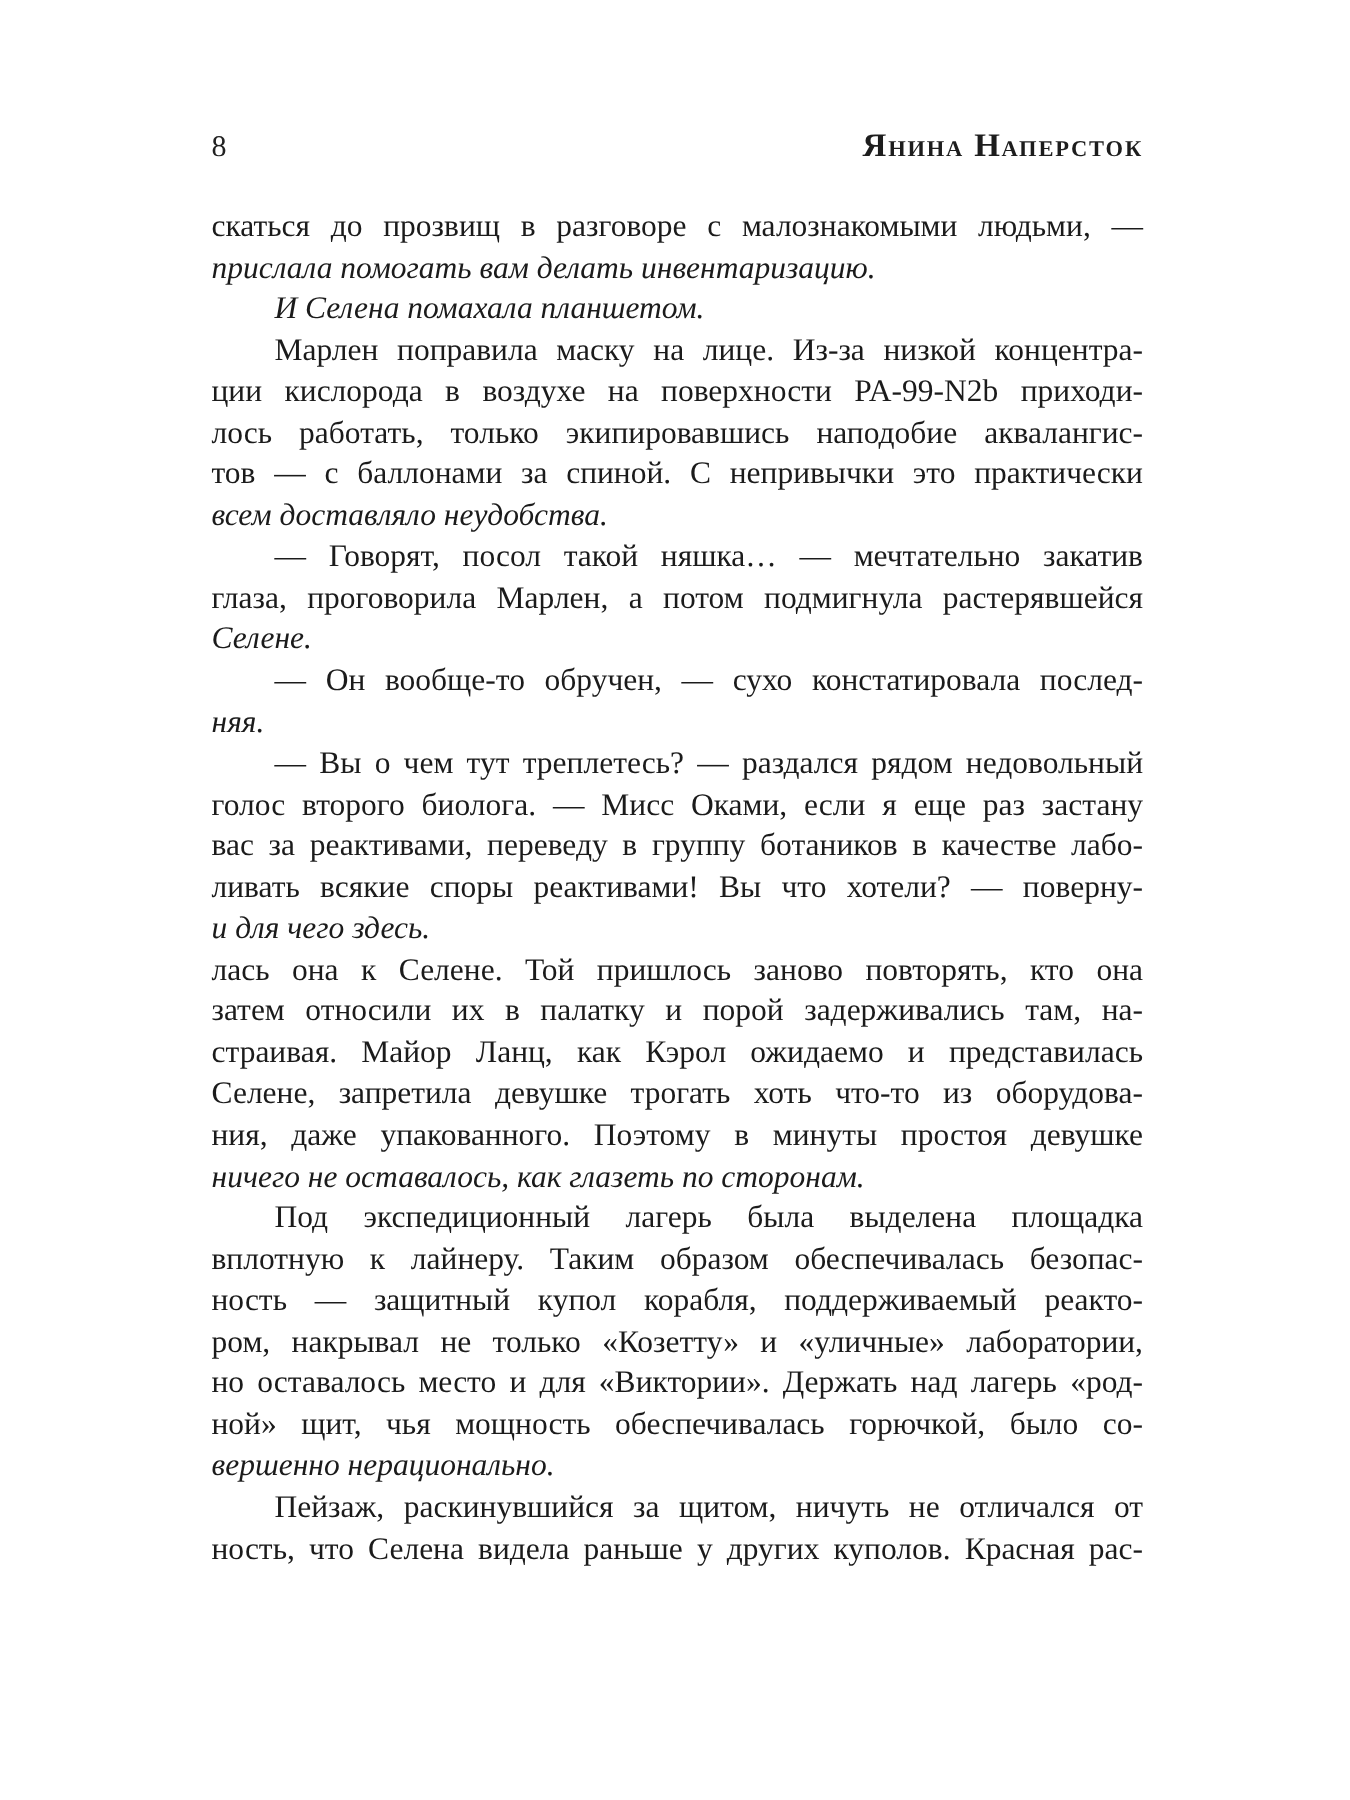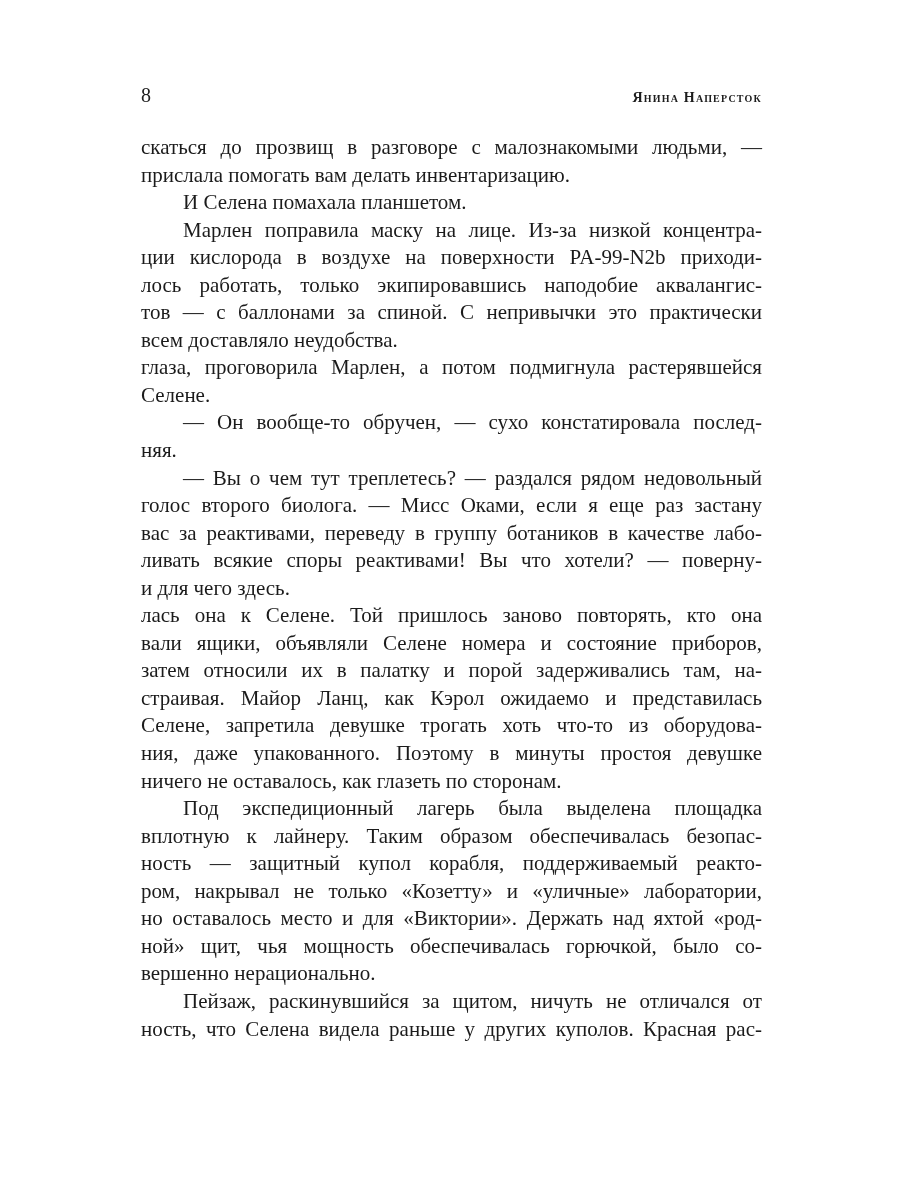--- a/index.html
+++ b/index.html
@@ -26,36 +26,37 @@
     align-items: baseline;
   }
   .page-num {
     font-size: 20px;
     color: #222;
   }
   .running-title {
     font-variant: small-caps;
     letter-spacing: 1.2px;
     font-weight: bold;
-    font-size: 14px;
+    font-size: 22px;
     color: #1d1d1d;
   }
   .text-block {
     margin-top: 27px;
     font-size: 21px;
     line-height: 27.55px;
     color: #1b1b1b;
   }
   .paragraph { margin: 0; }
   .line {
     text-align: justify;
     text-align-last: justify;
   }
   .line.endline {
     text-align-last: left;
+    font-style: italic;
   }
   .line.indent {
     text-indent: 42px;
   }
 </style>
 </head>
 <body>
 
 <div class="page">
   <div class="content">
@@ -72,49 +73,49 @@
           <div class="line indent endline">И Селена помахала планшетом.</div>
         </div>
         <div class="paragraph">
           <div class="line indent">Марлен поправила маску на лице. Из-за низкой концентра-</div>
           <div class="line">ции кислорода в воздухе на поверхности PA-99-N2b приходи-</div>
           <div class="line">лось работать, только экипировавшись наподобие аквалангис-</div>
           <div class="line">тов — с баллонами за спиной. С непривычки это практически</div>
           <div class="line endline">всем доставляло неудобства.</div>
         </div>
         <div class="paragraph">
+          <div class="line indent">— Говорят, посол такой няшка… — мечтательно закатив</div>
           <div class="line">глаза, проговорила Марлен, а потом подмигнула растерявшейся</div>
           <div class="line endline">Селене.</div>
         </div>
         <div class="paragraph">
           <div class="line indent">— Он вообще-то обручен, — сухо констатировала послед-</div>
           <div class="line endline">няя.</div>
         </div>
         <div class="paragraph">
           <div class="line indent">— Вы о чем тут треплетесь? — раздался рядом недовольный</div>
           <div class="line">голос второго биолога. — Мисс Оками, если я еще раз застану</div>
           <div class="line">вас за реактивами, переведу в группу ботаников в качестве лабо-</div>
           <div class="line">ливать всякие споры реактивами! Вы что хотели? — поверну-</div>
           <div class="line endline">и для чего здесь.</div>
           <div class="line">лась она к Селене. Той пришлось заново повторять, кто она</div>
         </div>
         <div class="paragraph">
-          <div class="line">вали ящики, объявляли Селене номера и состояние приборов,</div>
           <div class="line">затем относили их в палатку и порой задерживались там, на-</div>
           <div class="line">страивая. Майор Ланц, как Кэрол ожидаемо и представилась</div>
           <div class="line">Селене, запретила девушке трогать хоть что-то из оборудова-</div>
           <div class="line">ния, даже упакованного. Поэтому в минуты простоя девушке</div>
           <div class="line endline">ничего не оставалось, как глазеть по сторонам.</div>
         </div>
         <div class="paragraph">
           <div class="line indent">Под экспедиционный лагерь была выделена площадка</div>
           <div class="line">вплотную к лайнеру. Таким образом обеспечивалась безопас-</div>
           <div class="line">ность — защитный купол корабля, поддерживаемый реакто-</div>
           <div class="line">ром, накрывал не только «Козетту» и «уличные» лаборатории,</div>
-          <div class="line">но оставалось место и для «Виктории». Держать над яхтой «род-</div>
+          <div class="line">но оставалось место и для «Виктории». Держать над лагерь «род-</div>
           <div class="line">ной» щит, чья мощность обеспечивалась горючкой, было со-</div>
           <div class="line endline">вершенно нерационально.</div>
         </div>
         <div class="paragraph">
           <div class="line indent">Пейзаж, раскинувшийся за щитом, ничуть не отличался от</div>
           <div class="line">ность, что Селена видела раньше у других куполов. Красная рас-</div>
         </div>
       </main>
   </div>
 </div>

